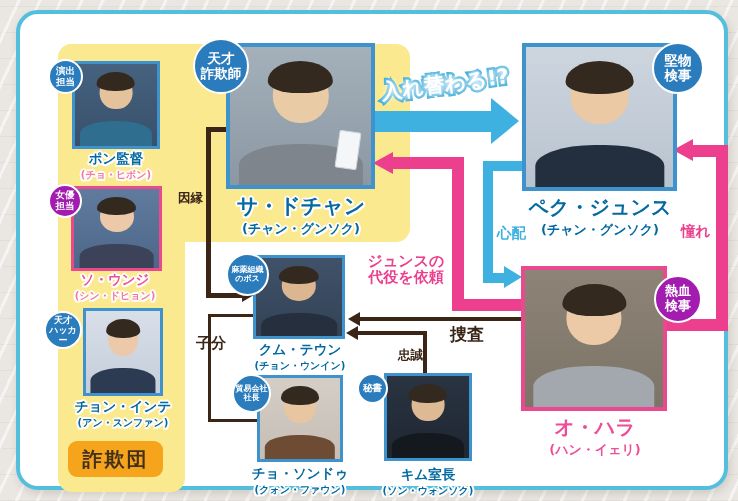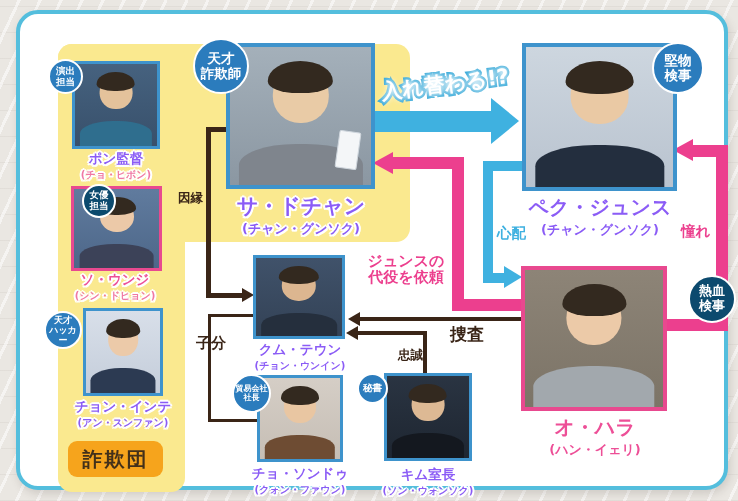--- a/index.html
+++ b/index.html
@@ -108,37 +108,37 @@
   #ph-teun{left:233px;top:241px;width:92px;height:84px;--bg:linear-gradient(#40526a,#334256);--face:#dcb690;--torso:#252f3d;}
   #ph-sondu{left:237px;top:361px;width:86px;height:87px;--bg:linear-gradient(#d5cec6,#c6beb5);--face:#e9c6a2;--torso:#6e4c33;}
   #ph-kim{left:364px;top:359px;width:88px;height:88px;--bg:linear-gradient(#2a3442,#1e2631);--face:#ddb994;--torso:#14181f;}
   .idcard{position:absolute;right:9%;bottom:12%;width:14%;height:26%;background:#f4f6f8;border:1px solid #cfd6dd;border-radius:2px;transform:rotate(8deg);}
 
   
   .badge{position:absolute;border-radius:50%;color:#fff;font-weight:bold;z-index:5;
     display:flex;align-items:center;justify-content:center;text-align:center;
     white-space:pre-line;line-height:1.12;box-sizing:border-box;border:2px solid #fff;}
   .bg-blue{background:#2b7cbd;}
-  .bg-pink{background:#0c4a6e;margin-left:34px;}
+  .bg-pink{background:#a21caf;}
   #bd-dochan{left:173px;top:24px;width:56px;height:56px;font-size:13.5px;}
   #bd-junsu{left:632px;top:28px;width:52px;height:52px;font-size:13.5px;}
   #bd-hara{left:634px;top:261px;width:48px;height:48px;font-size:13px;}
   #bd-bong{left:28px;top:45px;width:35px;height:35px;font-size:9.5px;}
   #bd-eunji{left:28px;top:170px;width:34px;height:34px;font-size:9.5px;}
   #bd-inte{left:24px;top:297px;width:38px;height:38px;font-size:9px;}
   #bd-teun{left:206px;top:239px;width:43px;height:43px;font-size:8px;}
   #bd-sondu{left:212px;top:360px;width:39px;height:39px;font-size:8px;}
   #bd-kim{left:337px;top:359px;width:31px;height:31px;font-size:9.5px;}
 
   
   .pname{position:absolute;text-align:center;font-weight:bold;z-index:5;
     text-shadow:-2px 0 #fff,2px 0 #fff,0 -2px #fff,0 2px #fff,-1.5px -1.5px #fff,1.5px -1.5px #fff,-1.5px 1.5px #fff,1.5px 1.5px #fff;}
   .pname .main{display:block;}
   .pname .sub{display:block;font-weight:bold;}
-  .tx-blue{color:#8b5cf6;}
+  .tx-blue{color:#0369a1;}
   .tx-pink{color:#ed4f97;}
   .tx-pink-lt{color:#f078a4;}
   #nm-dochan{left:191px;top:178px;width:180px;}
   #nm-dochan .main{font-size:21px;} #nm-dochan .sub{font-size:13px;}
   #nm-junsu{left:490px;top:180px;width:180px;}
   #nm-junsu .main{font-size:20px;} #nm-junsu .sub{font-size:13px;}
   #nm-hara{left:485px;top:400px;width:180px;}
   #nm-hara .main{font-size:20px;} #nm-hara .sub{font-size:13px;}
   #nm-bong{left:36px;top:136px;width:120px;}
   #nm-eunji{left:35px;top:257px;width:120px;}
@@ -250,20 +250,22 @@
     <div class="badge bg-blue" id="bd-junsu">堅物
 検事</div>
     <div class="badge bg-pink" id="bd-hara">熱血
 検事</div>
     <div class="badge bg-blue" id="bd-bong">演出
 担当</div>
     <div class="badge bg-pink" id="bd-eunji">女優
 担当</div>
     <div class="badge bg-blue" id="bd-inte">天才
 ハッカー</div>
+    <div class="badge bg-blue" id="bd-teun">麻薬組織
+のボス</div>
     <div class="badge bg-blue" id="bd-sondu">貿易会社
 社長</div>
     <div class="badge bg-blue" id="bd-kim">秘書</div>
 
     <div class="pname" id="nm-dochan">
       <span class="main tx-blue">サ・ドチャン</span>
       <span class="sub tx-blue">(チャン・グンソク)</span>
     </div>
     <div class="pname" id="nm-junsu">
       <span class="main tx-blue">ペク・ジュンス</span>

